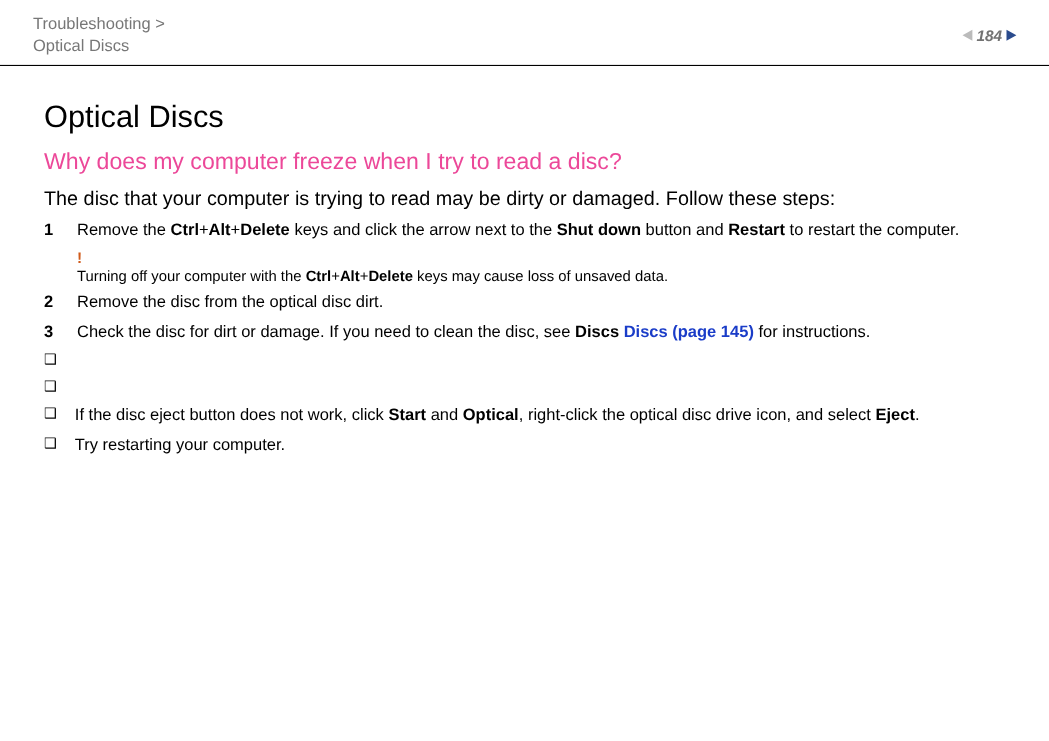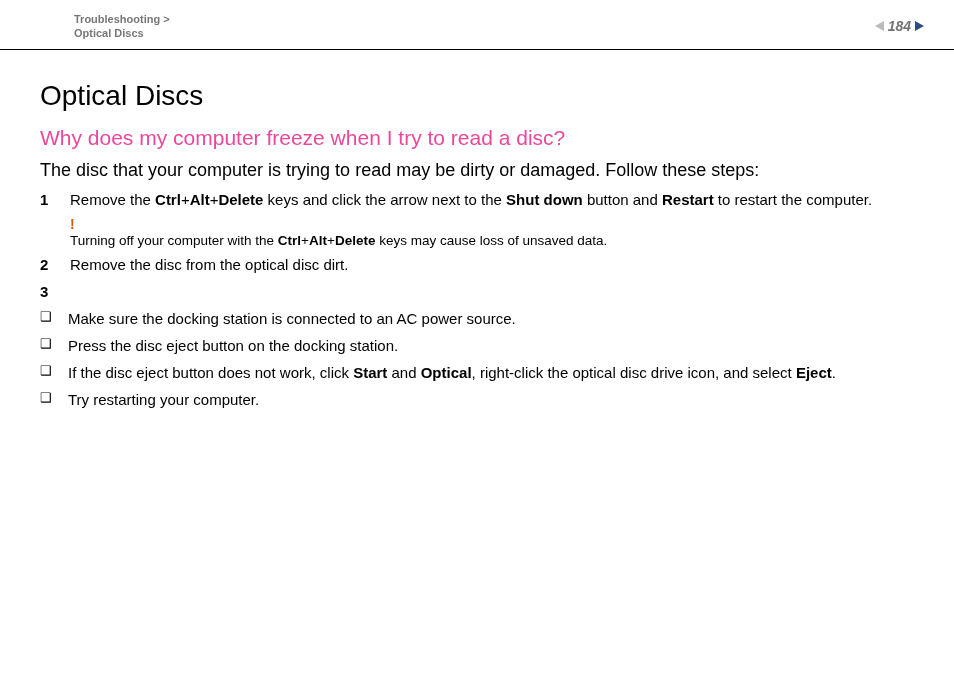--- a/index.html
+++ b/index.html
@@ -13,25 +13,24 @@
     position: relative;
   }
   .header {
     display: flex;
     justify-content: space-between;
     align-items: center;
     padding: 12px 30px 8px 30px;
     border-bottom: 1px solid #000;
   }
   .breadcrumb {
-    font-size: 11px;
-    font-weight: bold;
+    font-size: 15px;
+    font-weight: normal;
     color: #777;
     line-height: 1.3;
-    margin-left: 44px;
   }
   .pagenum-wrap {
     display: flex;
     align-items: center;
     gap: 4px;
   }
   .pagenum {
     font-size: 14px;
     font-weight: bold;
     font-style: italic;
@@ -135,30 +134,31 @@
     </span>
   </div>
 
   <div class="step">
     <span class="step-num">2</span>
     <span>Remove the disc from the optical disc dirt.</span>
   </div>
 
   <div class="step">
     <span class="step-num">3</span>
+    <span>
+      <span>Check the disc for dirt or damage. If you need to clean the disc, see </span><b>Discs </b><span class="link">Discs (page 145)</span><span> for instructions.</span>
+    </span>
   </div>
 
 
   <div class="bullet">
     <span class="bullet-mark">❑</span>
-    <span>Make sure the docking station is connected to an AC power source.</span>
   </div>
   <div class="bullet">
     <span class="bullet-mark">❑</span>
-    <span>Press the disc eject button on the docking station.</span>
   </div>
   <div class="bullet">
     <span class="bullet-mark">❑</span>
     <span>
       <span>If the disc eject button does not work, click </span><b>Start</b><span> and </span><b>Optical</b><span>, right-click the optical disc drive icon, and select </span><b>Eject</b><span>.</span>
     </span>
   </div>
   <div class="bullet">
     <span class="bullet-mark">❑</span>
     <span>Try restarting your computer.</span>

